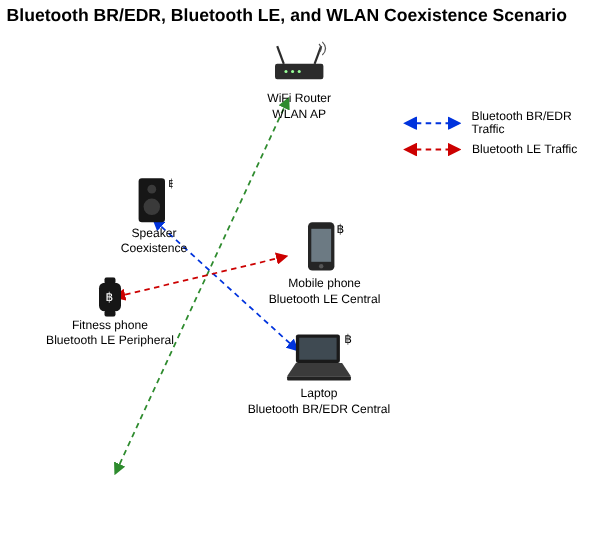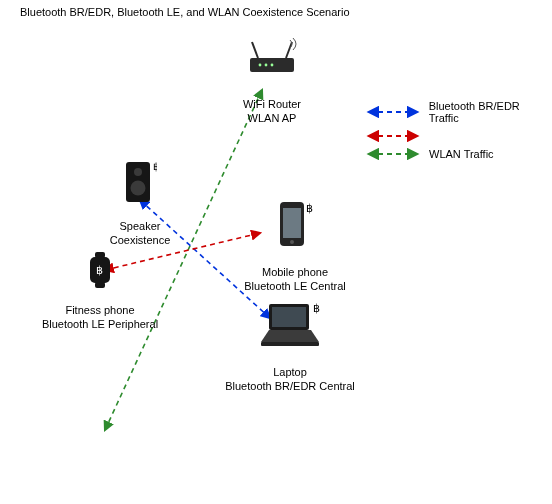--- a/index.html
+++ b/index.html
@@ -1,20 +1,20 @@
 <!DOCTYPE html>
 <html><head>
 <meta charset="utf-8">
 <style>
 html,body{margin:0;padding:0;font-family:Arial,Helvetica,sans-serif;font-size:11px;color:#000;background:#fff}
 .canvas{position:relative;width:552px;height:504px}
-.title{position:absolute;left:20px;top:6px;font-weight:normal;font-size:11px}
+.title{position:absolute;left:6px;top:6px;font-weight:bold;font-size:16px}
 .node{position:absolute;display:flex;flex-direction:column;align-items:center;text-align:center;line-height:1.25;pointer-events:none}
 .node .glyph{pointer-events:none}
-.node-label{margin-top:16px}
+.node-label{margin-top:2px}
 .legend{position:absolute;left:365px;top:100px;display:flex;flex-direction:column;gap:6px}
 .legend-row{display:flex;align-items:center;gap:8px}
 .legend-line{width:56px;height:12px}
 svg.links{position:absolute;left:0;top:0;width:552px;height:504px;pointer-events:none}
 </style>
 </head>
 <body>
 
 <div class="canvas">
 
@@ -104,22 +104,17 @@
     <div class="legend-row">
       <svg class="legend-line">
           <line x1="4" y1="6" x2="52" y2="6" stroke="#0033dd" stroke-width="1.8" stroke-dasharray="5 4" marker-start="url(#ab)" marker-end="url(#ab)"></line>
         </svg>
       <span>Bluetooth BR/EDR Traffic</span>
     </div>
     <div class="legend-row">
       <svg class="legend-line">
           <line x1="4" y1="6" x2="52" y2="6" stroke="#cc0000" stroke-width="1.8" stroke-dasharray="5 4" marker-start="url(#ar)" marker-end="url(#ar)"></line>
         </svg>
-    </div>
-    <div class="legend-row">
-      <svg class="legend-line">
-          <line x1="4" y1="6" x2="52" y2="6" stroke="#2e8b2e" stroke-width="1.8" stroke-dasharray="5 4" marker-start="url(#ag)" marker-end="url(#ag)"></line>
-        </svg>
-      <span>WLAN Traffic</span>
+      <span>Bluetooth LE Traffic</span>
     </div>
   </div>
 
 </div>
 
 </body></html>

